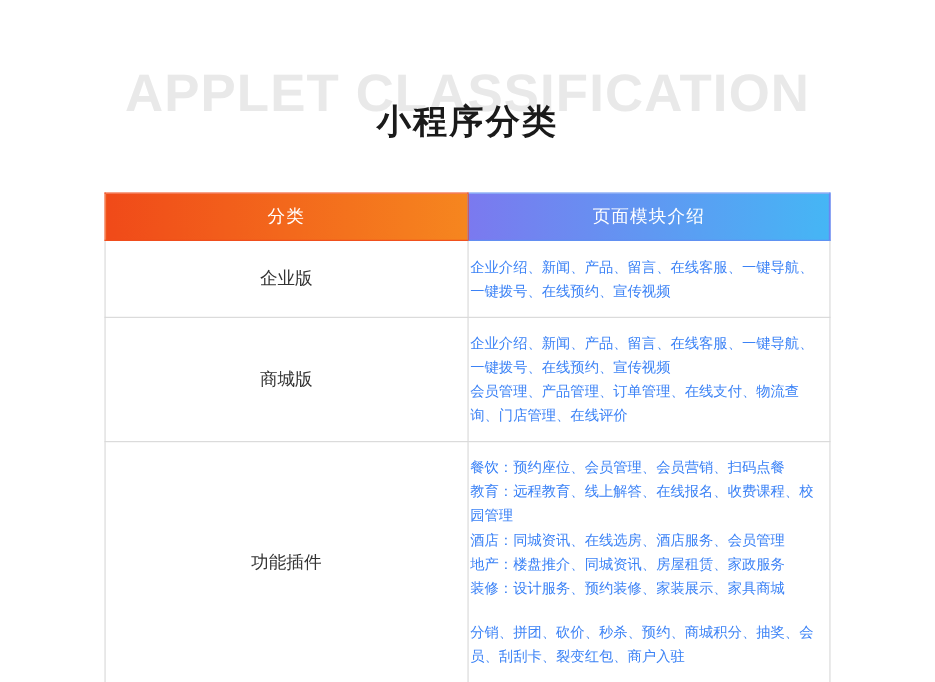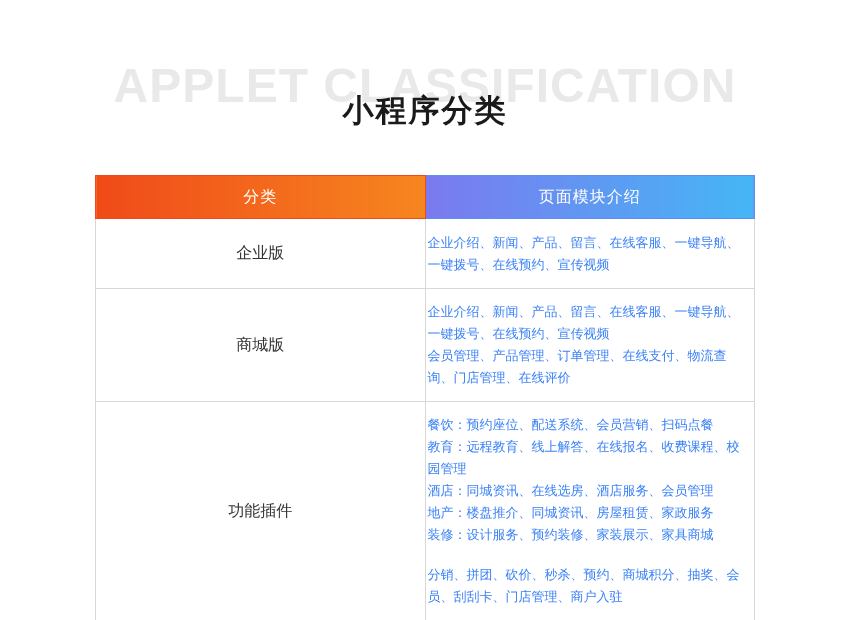--- a/index.html
+++ b/index.html
@@ -137,25 +137,25 @@
           <td class="cat-cell">商城版</td>
           <td class="desc-cell">
             <p>企业介绍、新闻、产品、留言、在线客服、一键导航、一键拨号、在线预约、宣传视频</p>
             <p>会员管理、产品管理、订单管理、在线支付、物流查询、门店管理、在线评价</p>
           </td>
         </tr>
 
         <tr>
           <td class="cat-cell">功能插件</td>
           <td class="desc-cell">
-            <p>餐饮：预约座位、配送系统、会员营销、扫码点餐</p>
+            <p>餐饮：预约座位、会员管理、会员营销、扫码点餐</p>
             <p>教育：远程教育、线上解答、在线报名、收费课程、校园管理</p>
             <p>酒店：同城资讯、在线选房、酒店服务、会员管理</p>
             <p>地产：楼盘推介、同城资讯、房屋租赁、家政服务</p>
             <p>装修：设计服务、预约装修、家装展示、家具商城</p>
-            <p class="gap">分销、拼团、砍价、秒杀、预约、商城积分、抽奖、会员、刮刮卡、门店管理、商户入驻</p>
+            <p class="gap">分销、拼团、砍价、秒杀、预约、商城积分、抽奖、会员、刮刮卡、裂变红包、商户入驻</p>
           </td>
         </tr>
       </tbody>
     </table>
   </div>
 
 </div>
 
 </body></html>

